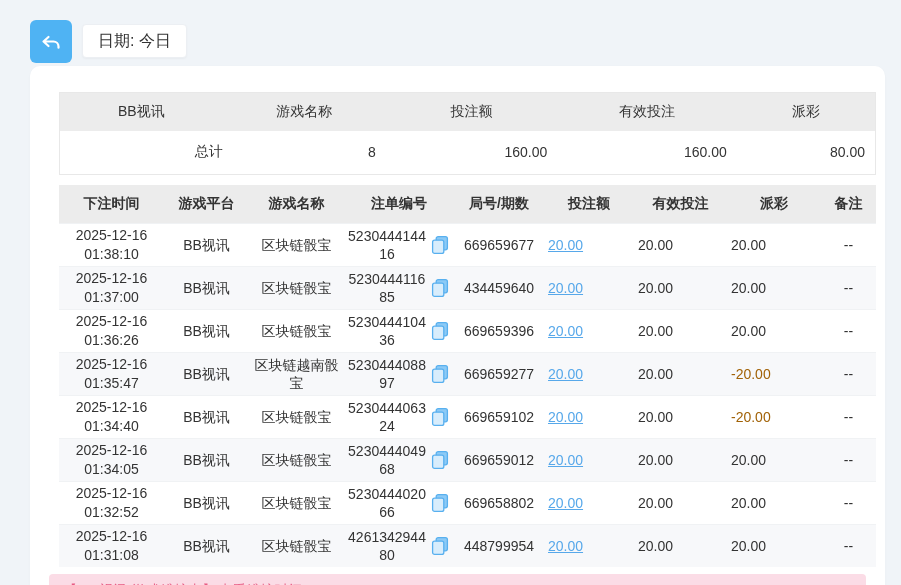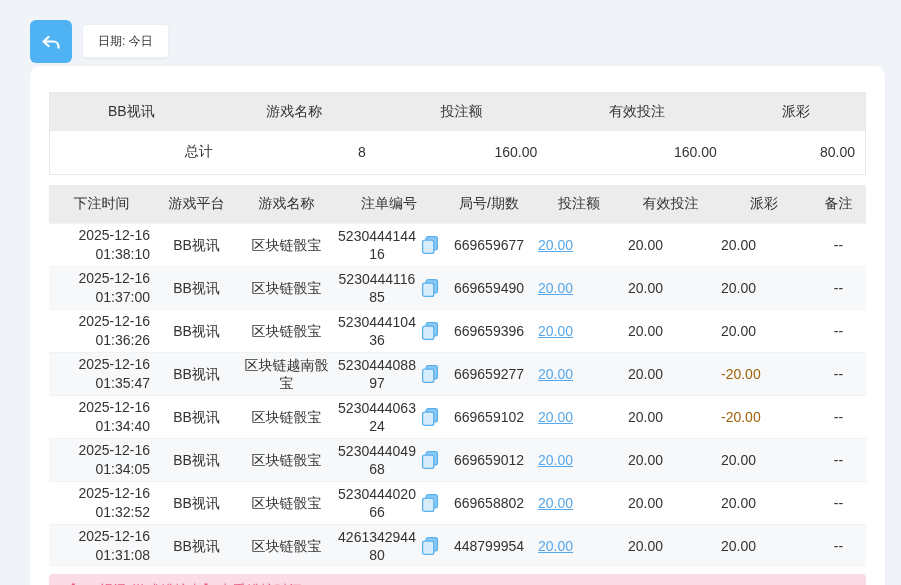--- a/index.html
+++ b/index.html
@@ -19,53 +19,53 @@
     background: #4fb3f3; border: none; border-radius: 6px;
     display: flex; align-items: center; justify-content: center;
     cursor: pointer;
   }
   .date-chip {
     position: absolute; left: 82px; top: 24px;
     height: 34px; padding: 0 15px;
     background: #ffffff; border: 1px solid #eceff3; border-radius: 4px;
     display: flex; align-items: center;
     box-shadow: 0 1px 2px rgba(0,0,0,0.04);
-    color: #333; font-size: 12px; cursor: pointer; justify-content: flex-end;
+    color: #333; font-size: 16px; cursor: pointer; justify-content: flex-end;
   }
 
   
   .card {
     position: absolute; left: 30px; top: 66px;
     width: 855px; height: 534px;
     background: #ffffff; border-radius: 10px;
     box-shadow: 0 1px 3px rgba(0,0,0,0.03);
     padding: 26px 19px 0 19px;
   }
 
-  table { border-collapse: collapse; width: 100%; table-layout: fixed; }
+  table { border-collapse: collapse; width: 100%; table-layout: fixed; margin-left: 10px; }
   th { font-weight: 400; color: #333; }
 
   
   .summary { border: 1px solid #e8e8e8; margin-bottom: 10px; }
   .summary th { background: #ececec; height: 38px; text-align: center; }
   .summary td { height: 44px; background: #fff; }
   .summary td.center { text-align: right; }
   .summary td.num { text-align: right; padding-right: 10px; }
 
   
-  .detail th { background: #ececec; height: 38px; text-align: center; }
+  .detail th { background: #ececec; height: 38px; text-align: center; font-weight: bold; }
   .detail td {
     height: 41px; text-align: center; vertical-align: middle;
     padding: 2px 4px; line-height: 18px;
   }
   .detail tr.alt td { background: #f7f8fa; }
   .detail tbody tr { border-top: 1px solid #f0f2f4; }
   .detail td.num { text-align: left; padding-right: 4px; }
 
-  .c-time div { line-height: 19px; text-align: right; }
+  .c-time div { line-height: 19px; }
   .order-wrap { display: flex; align-items: center; justify-content: center; }
   .order-num { display: inline-block; width: 82px; word-break: break-all; line-height: 18px; }
   .copy { width: 20px; height: 20px; margin-left: 4px; flex: 0 0 auto; cursor: pointer; }
 
   .bet-link { color: #57a8ea; text-decoration: underline; cursor: pointer; }
   .neg { color: #a16207; }
 
   
   .notice {
     margin: 7px 0 0 0; height: 34px; border-radius: 4px 4px 0 0;
@@ -176,21 +176,21 @@
       <td>区块链骰宝</td>
       <td>
         <div class="order-wrap">
           <span class="order-num">523044411685</span>
           <svg class="copy" viewBox="0 0 20 20">
             <rect x="6.2" y="1.6" width="11.2" height="13.2" rx="2" fill="#8ccaf6" stroke="#58b0ef" stroke-width="1.3"></rect>
             <rect x="2.6" y="5.2" width="11.2" height="13.2" rx="2" fill="#d8edfc" stroke="#58b0ef" stroke-width="1.3"></rect>
           </svg>
         </div>
       </td>
-      <td>669659490</td>
+      <td>434459640</td>
       <td class="num"><a class="bet-link">20.00</a></td>
       <td class="num">20.00</td>
       <td class="num payout">20.00</td>
       <td>--</td>
     </tr>
 
     <tr>
       <td class="c-time">
         <div>2025-12-16</div>
         <div>01:36:26</div>

